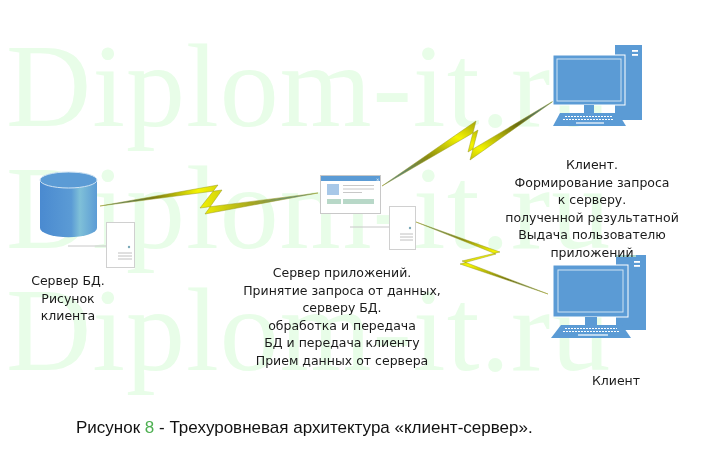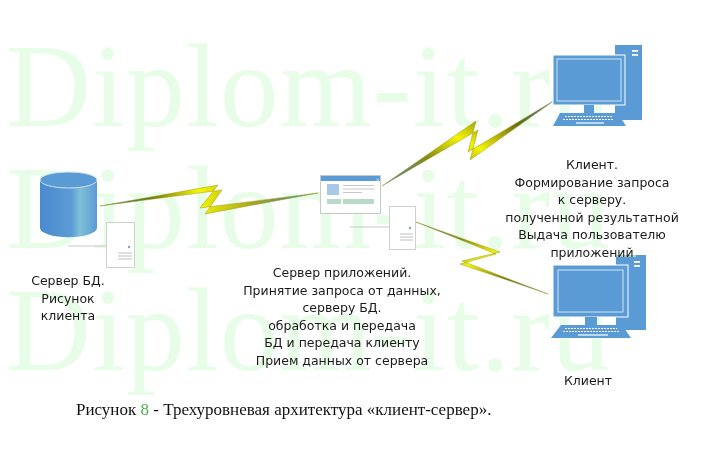--- a/index.html
+++ b/index.html
@@ -6,22 +6,22 @@
   body{width:719px;height:460px;position:relative;overflow:hidden;font-family:"DejaVu Sans",sans-serif;}
   .wm{position:absolute;left:0;font-family:"Liberation Serif","DejaVu Serif",serif;font-size:118px;line-height:1;color:#e8fde8;white-space:nowrap;letter-spacing:1px;z-index:0;}
   .wm1{top:28px;left:6px;}
   .wm2{top:150px;left:6px;}
   .wm3{top:272px;left:6px;}
   svg.diagram{position:absolute;left:0;top:0;z-index:1;}
   .label{position:absolute;z-index:2;text-align:center;font-family:"DejaVu Sans",sans-serif;font-size:12.5px;line-height:17.5px;color:#1a1a1a;margin-top:20px;}
   .lbl-db{left:18px;top:252px;width:100px;}
   .lbl-app{left:222px;top:244px;width:240px;}
   .lbl-client1{left:484px;top:136px;width:216px;}
-  .lbl-client2{left:548px;top:352px;width:80px;}
-  .caption{position:absolute;z-index:2;left:76px;top:400px;font-family:Liberation Serif, serif;font-size:17px;color:#111;white-space:nowrap;}
+  .lbl-client2{left:576px;top:352px;width:80px;}
+  .caption{position:absolute;z-index:2;left:76px;top:418px;font-family:Liberation Sans, sans-serif;font-size:17px;color:#111;white-space:nowrap;}
   .caption .num{color:#4caf50;}
 </style>
 </head>
 <body>
 
 <div class="wm wm1">Diplom-it.ru</div>
 <div class="wm wm2">Diplom-it.ru</div>
 <div class="wm wm3">Diplom-it.ru</div>
 
 <svg class="diagram" width="719" height="460" viewBox="0 0 719 460">

